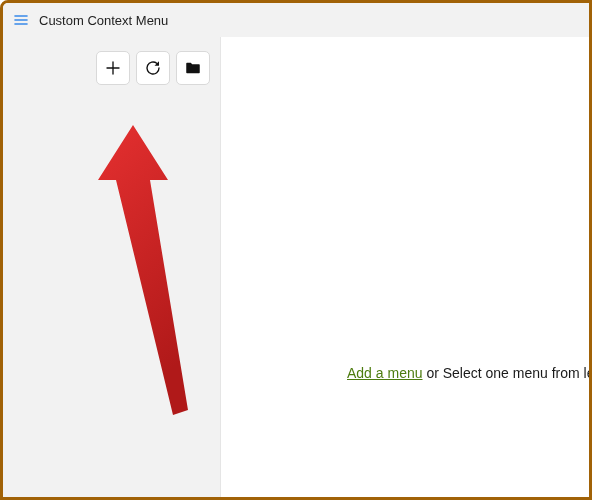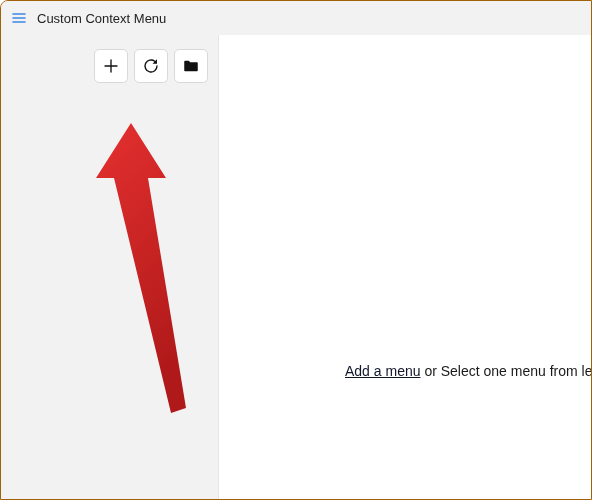--- a/index.html
+++ b/index.html
@@ -8,21 +8,21 @@
       font-size: 14px;
       color: #1a1a1a;
       background: #fff;
       width: 592px;
       height: 500px;
       overflow: hidden;
     }
     .window {
       width: 592px;
       height: 500px;
-      border: 1px solid #a16207;
+      border: 3px solid #a16207;
       border-top-left-radius: 8px;
       overflow: hidden;
       position: relative;
       background: #f2f2f2;
     }
     .titlebar {
       height: 34px;
       display: flex;
       align-items: center;
       padding-left: 10px;
@@ -76,21 +76,21 @@
     }
     .prompt {
       position: absolute;
       left: 126px;
       top: 328px;
       font-size: 14px;
       white-space: nowrap;
       color: #1a1a1a;
     }
     .prompt a {
-      color: #0f172a;
+      color: #4d7c0f;
       text-decoration: underline;
       cursor: pointer;
     }
     .arrow {
       position: absolute;
       left: 95px;
       top: 88px;
       width: 110px;
       height: 290px;
       pointer-events: none;

